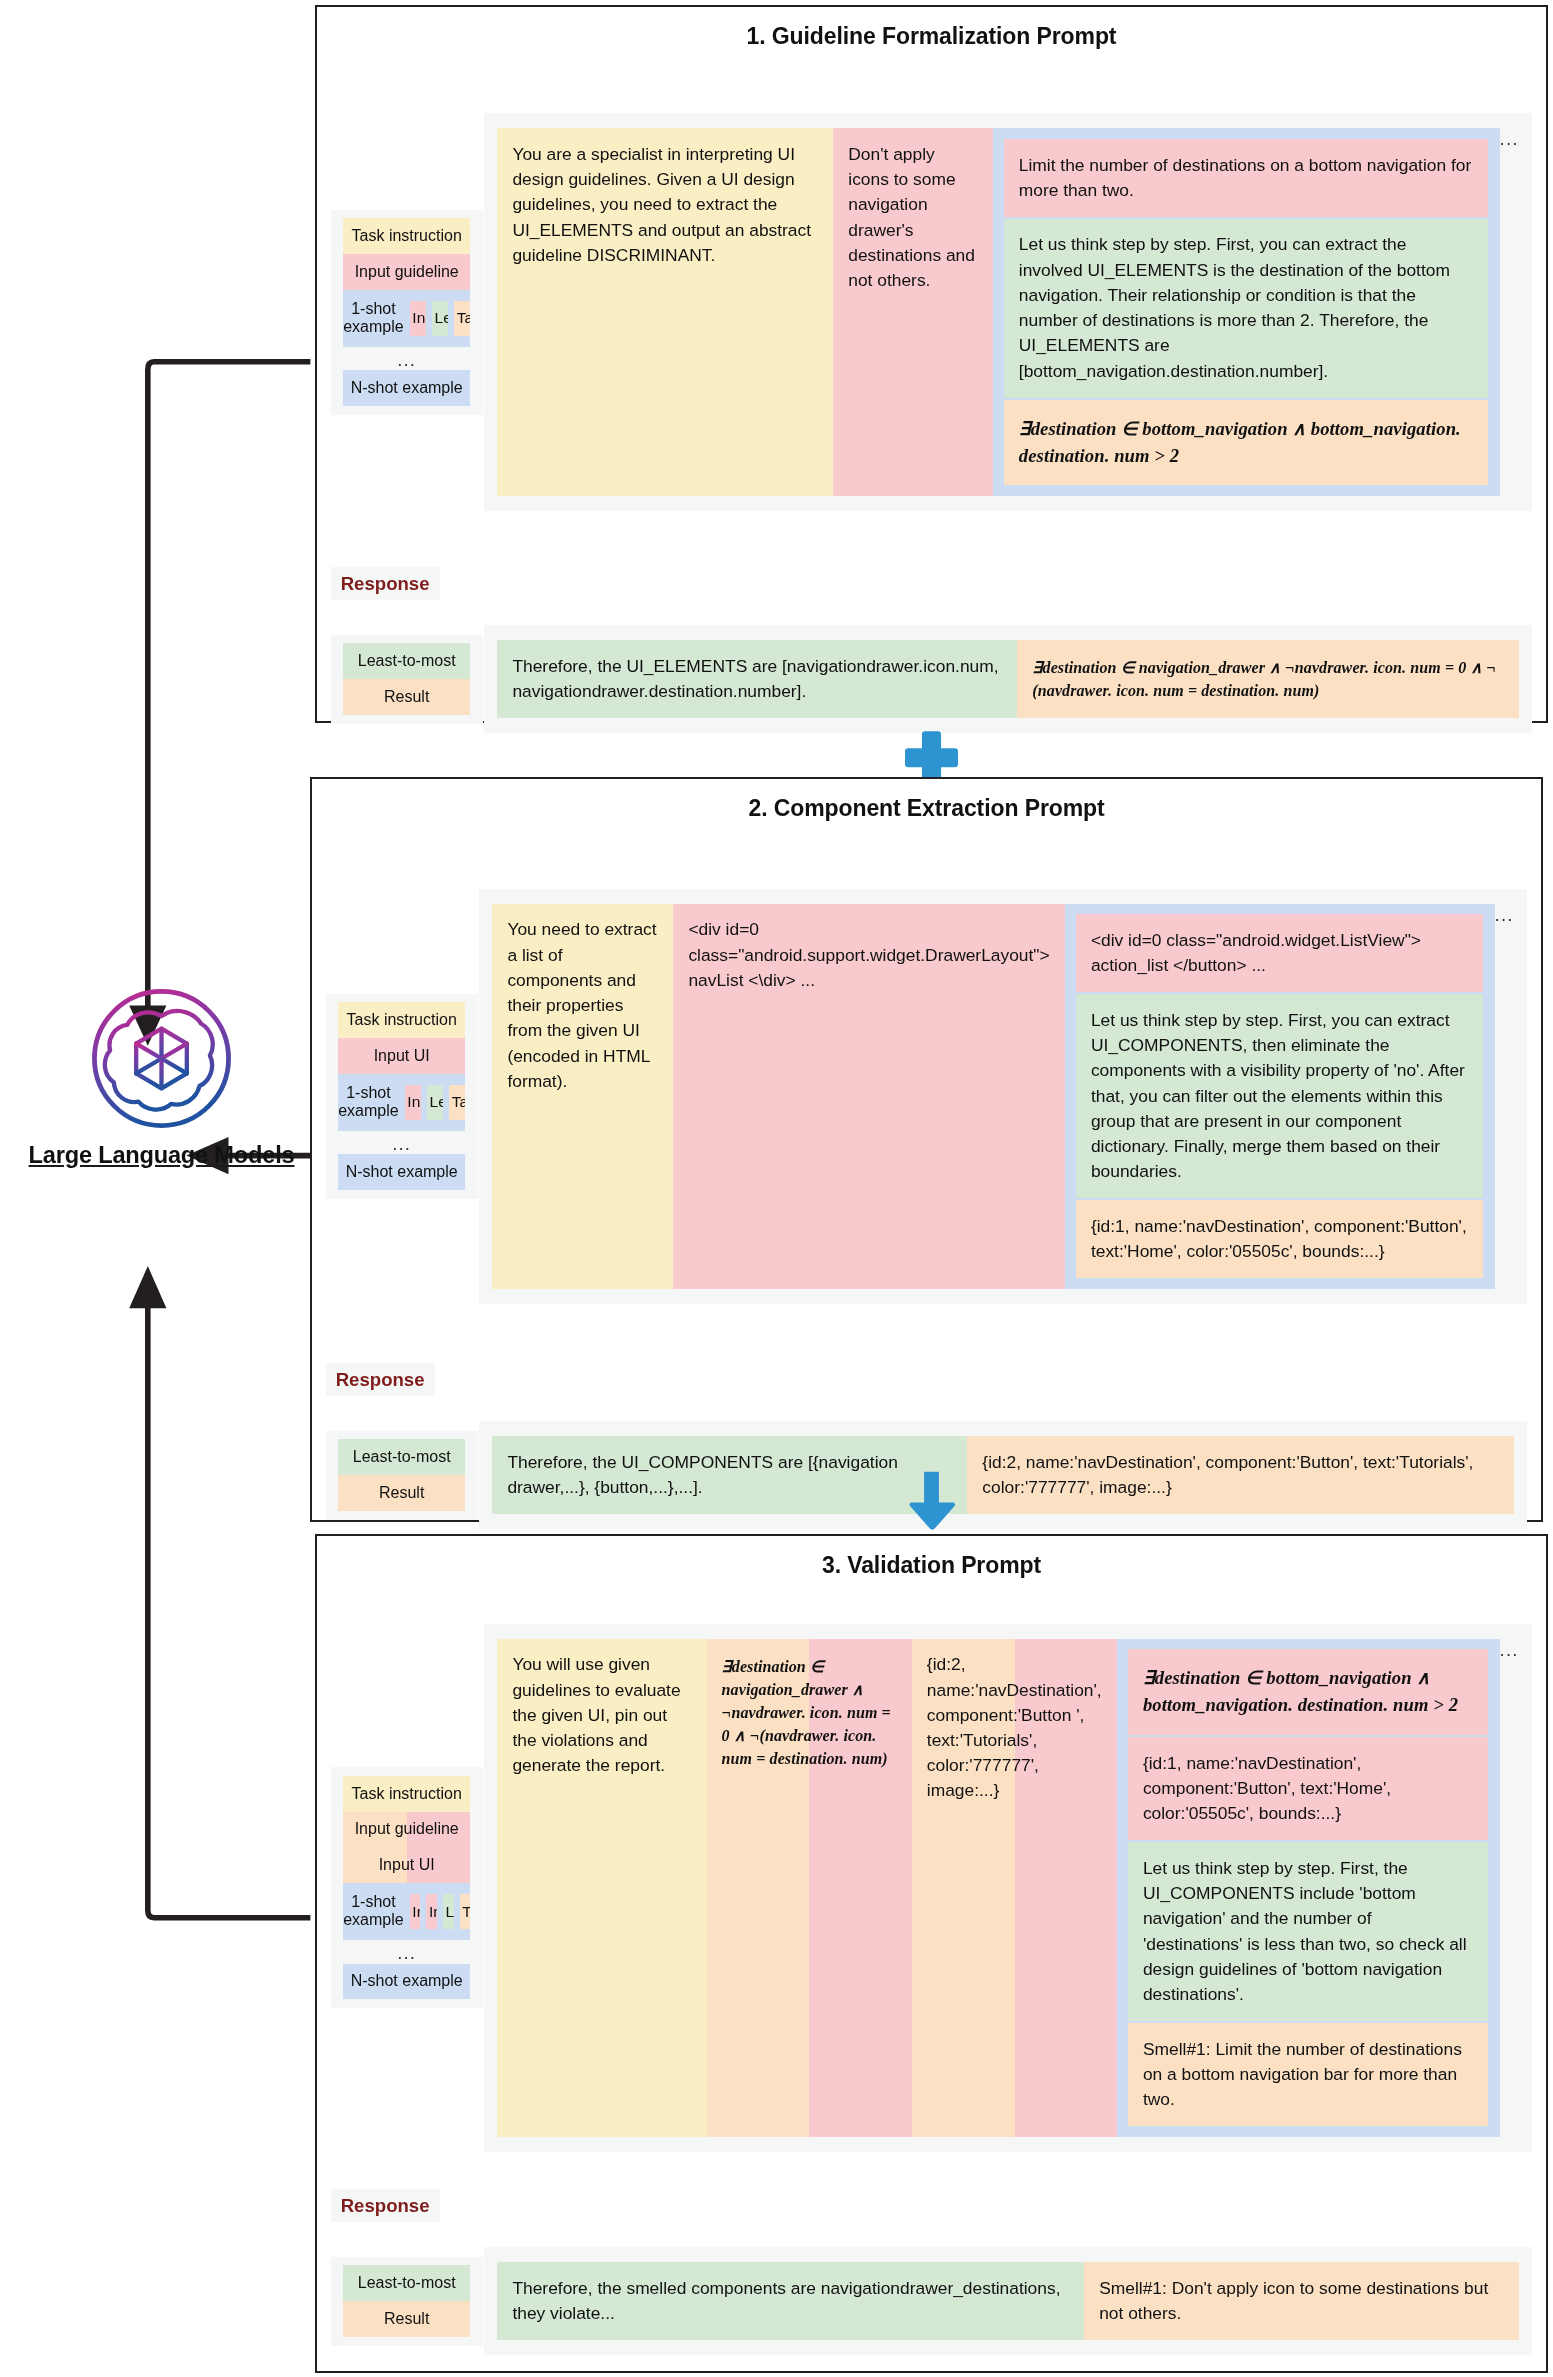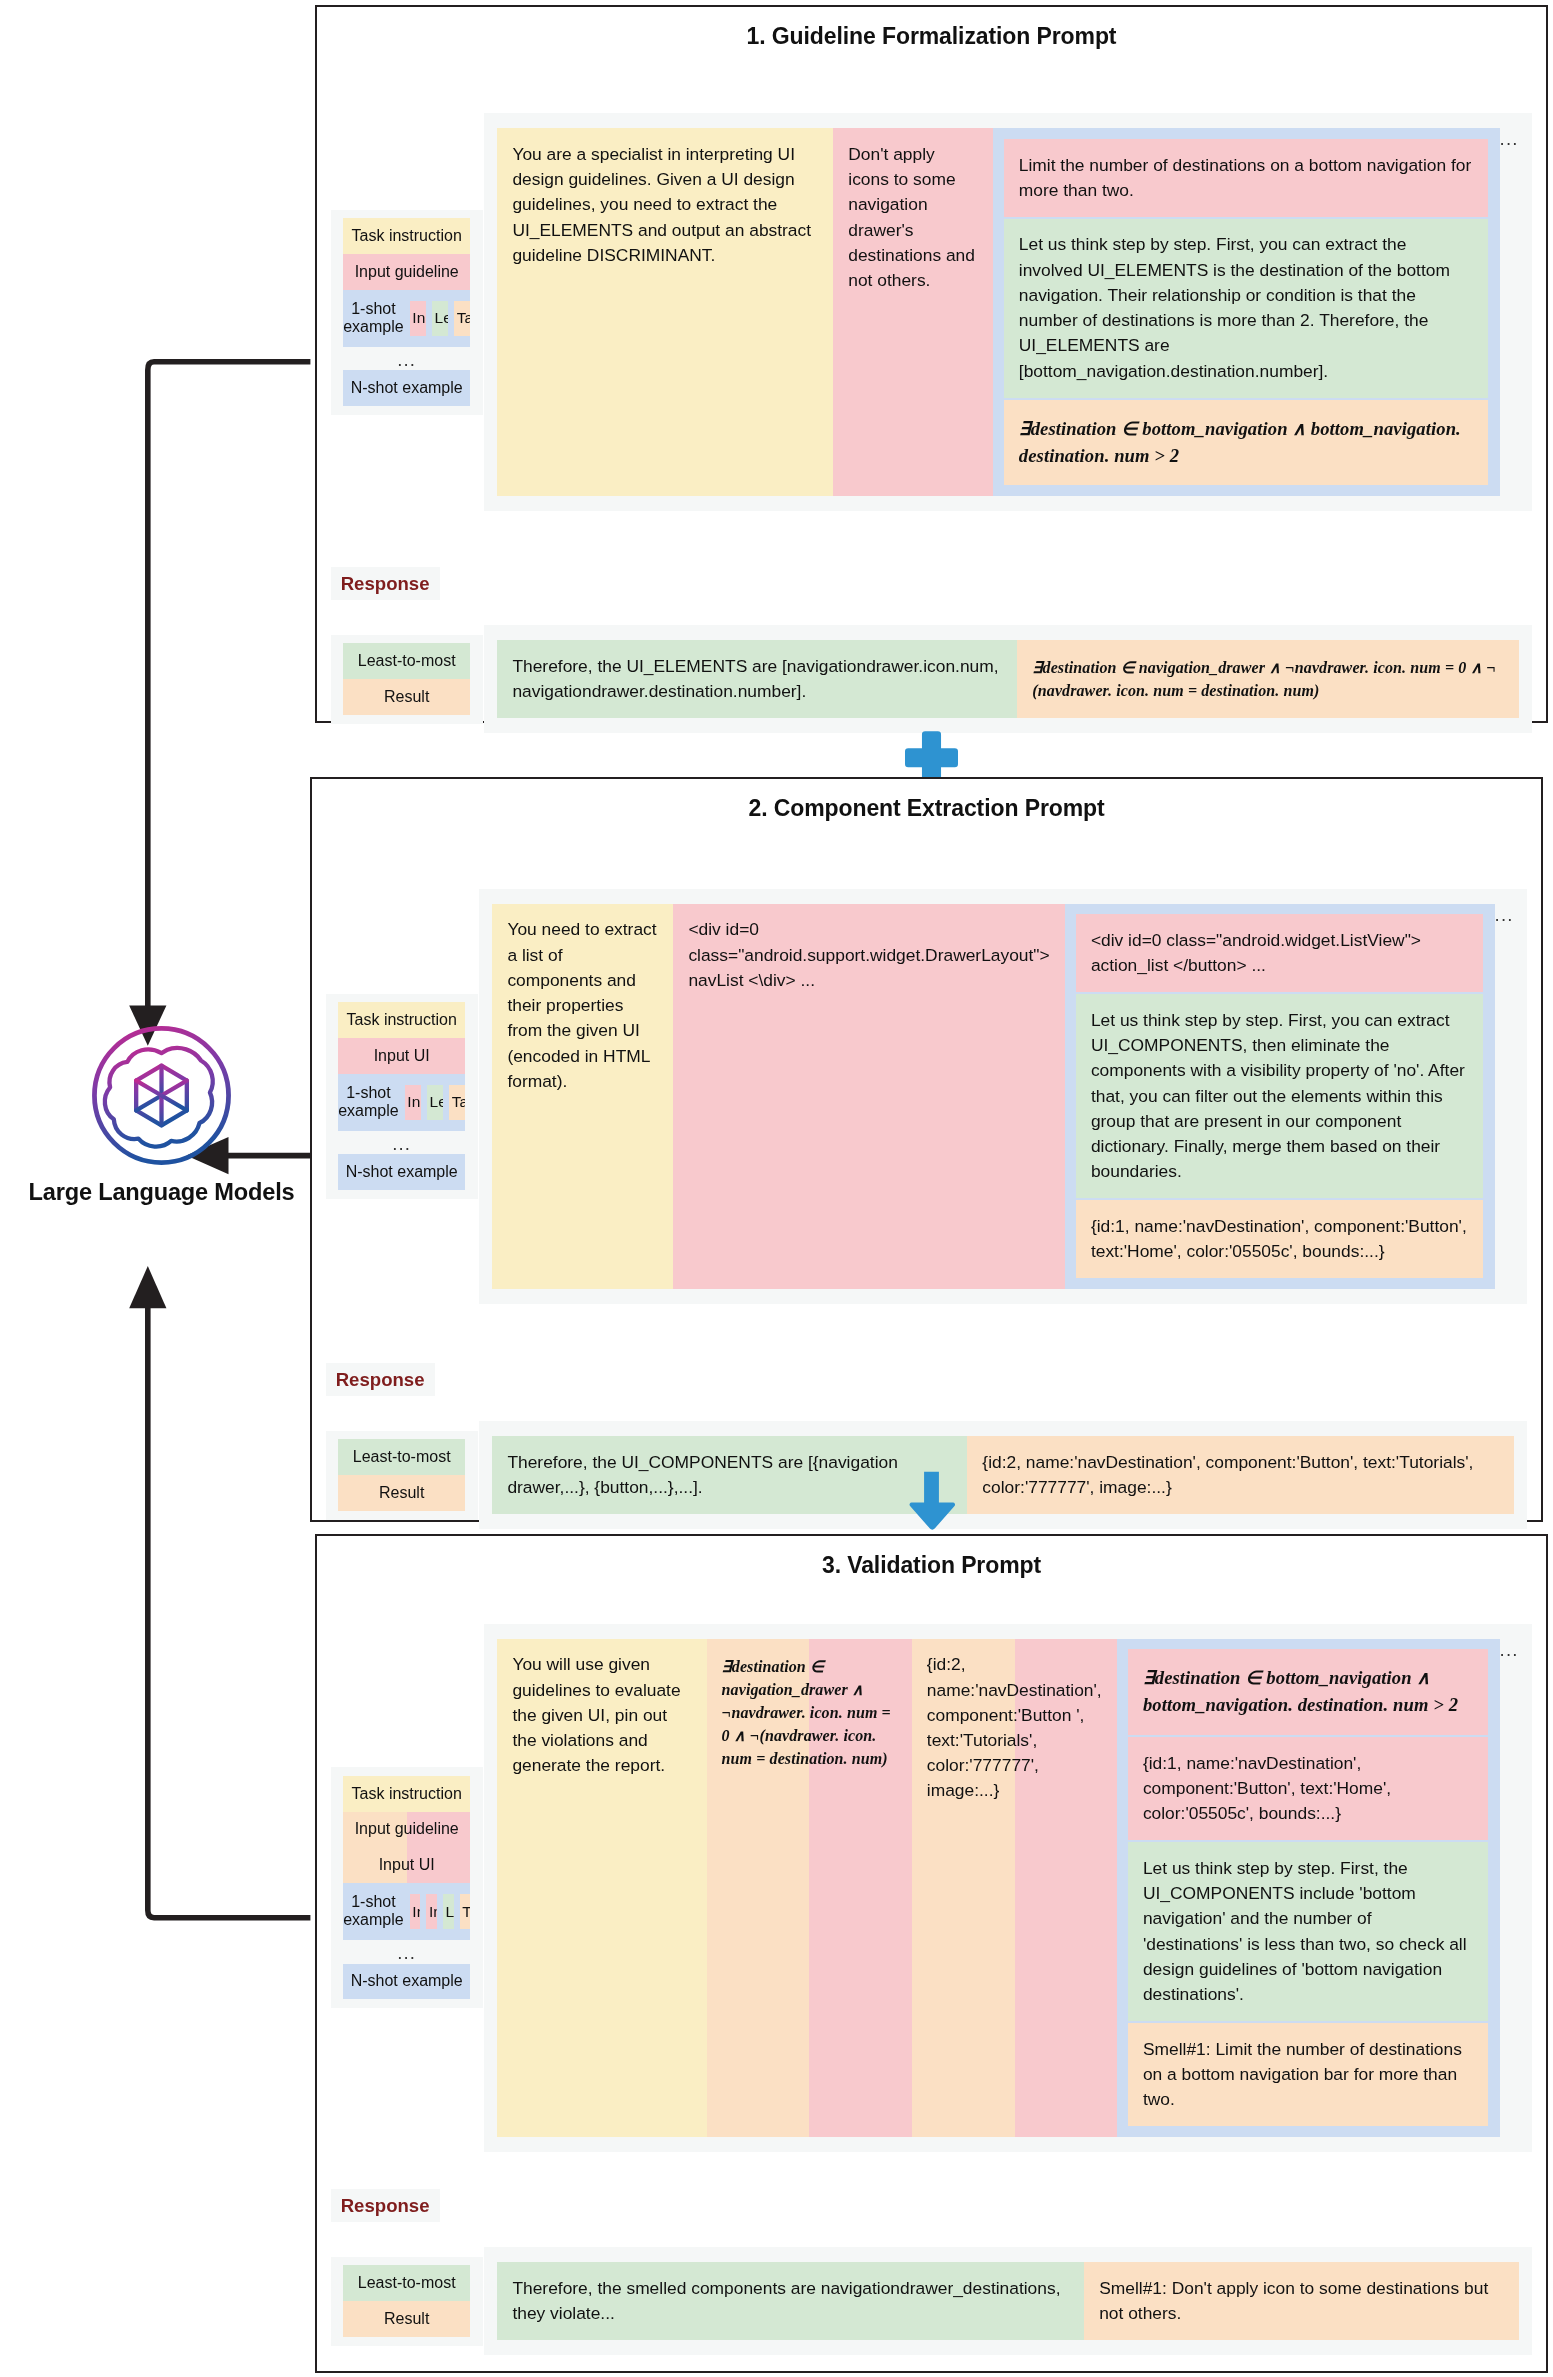--- a/index.html
+++ b/index.html
@@ -13,23 +13,23 @@
     position:relative;
     width:1553px;
     height:2377px;
     background:#ffffff;
     overflow:hidden;
   }
 
   
   .llm-node{
     position:absolute;
-    left:0px; top:1021px;
+    left:0px; top:984px;
     width:323px;
-    display:flex;flex-direction:column;align-items:center;
+    display:flex;flex-direction:column;align-items:center;text-decoration:underline;
   }
   .llm-logo{width:149px;height:149px;display:block;}
   .llm-label{
     margin-top:8.7px;
     font-size:23.6px;
     font-weight:bold;
     letter-spacing:-0.2px;
     color:#111111;
     white-space:nowrap;
   }

